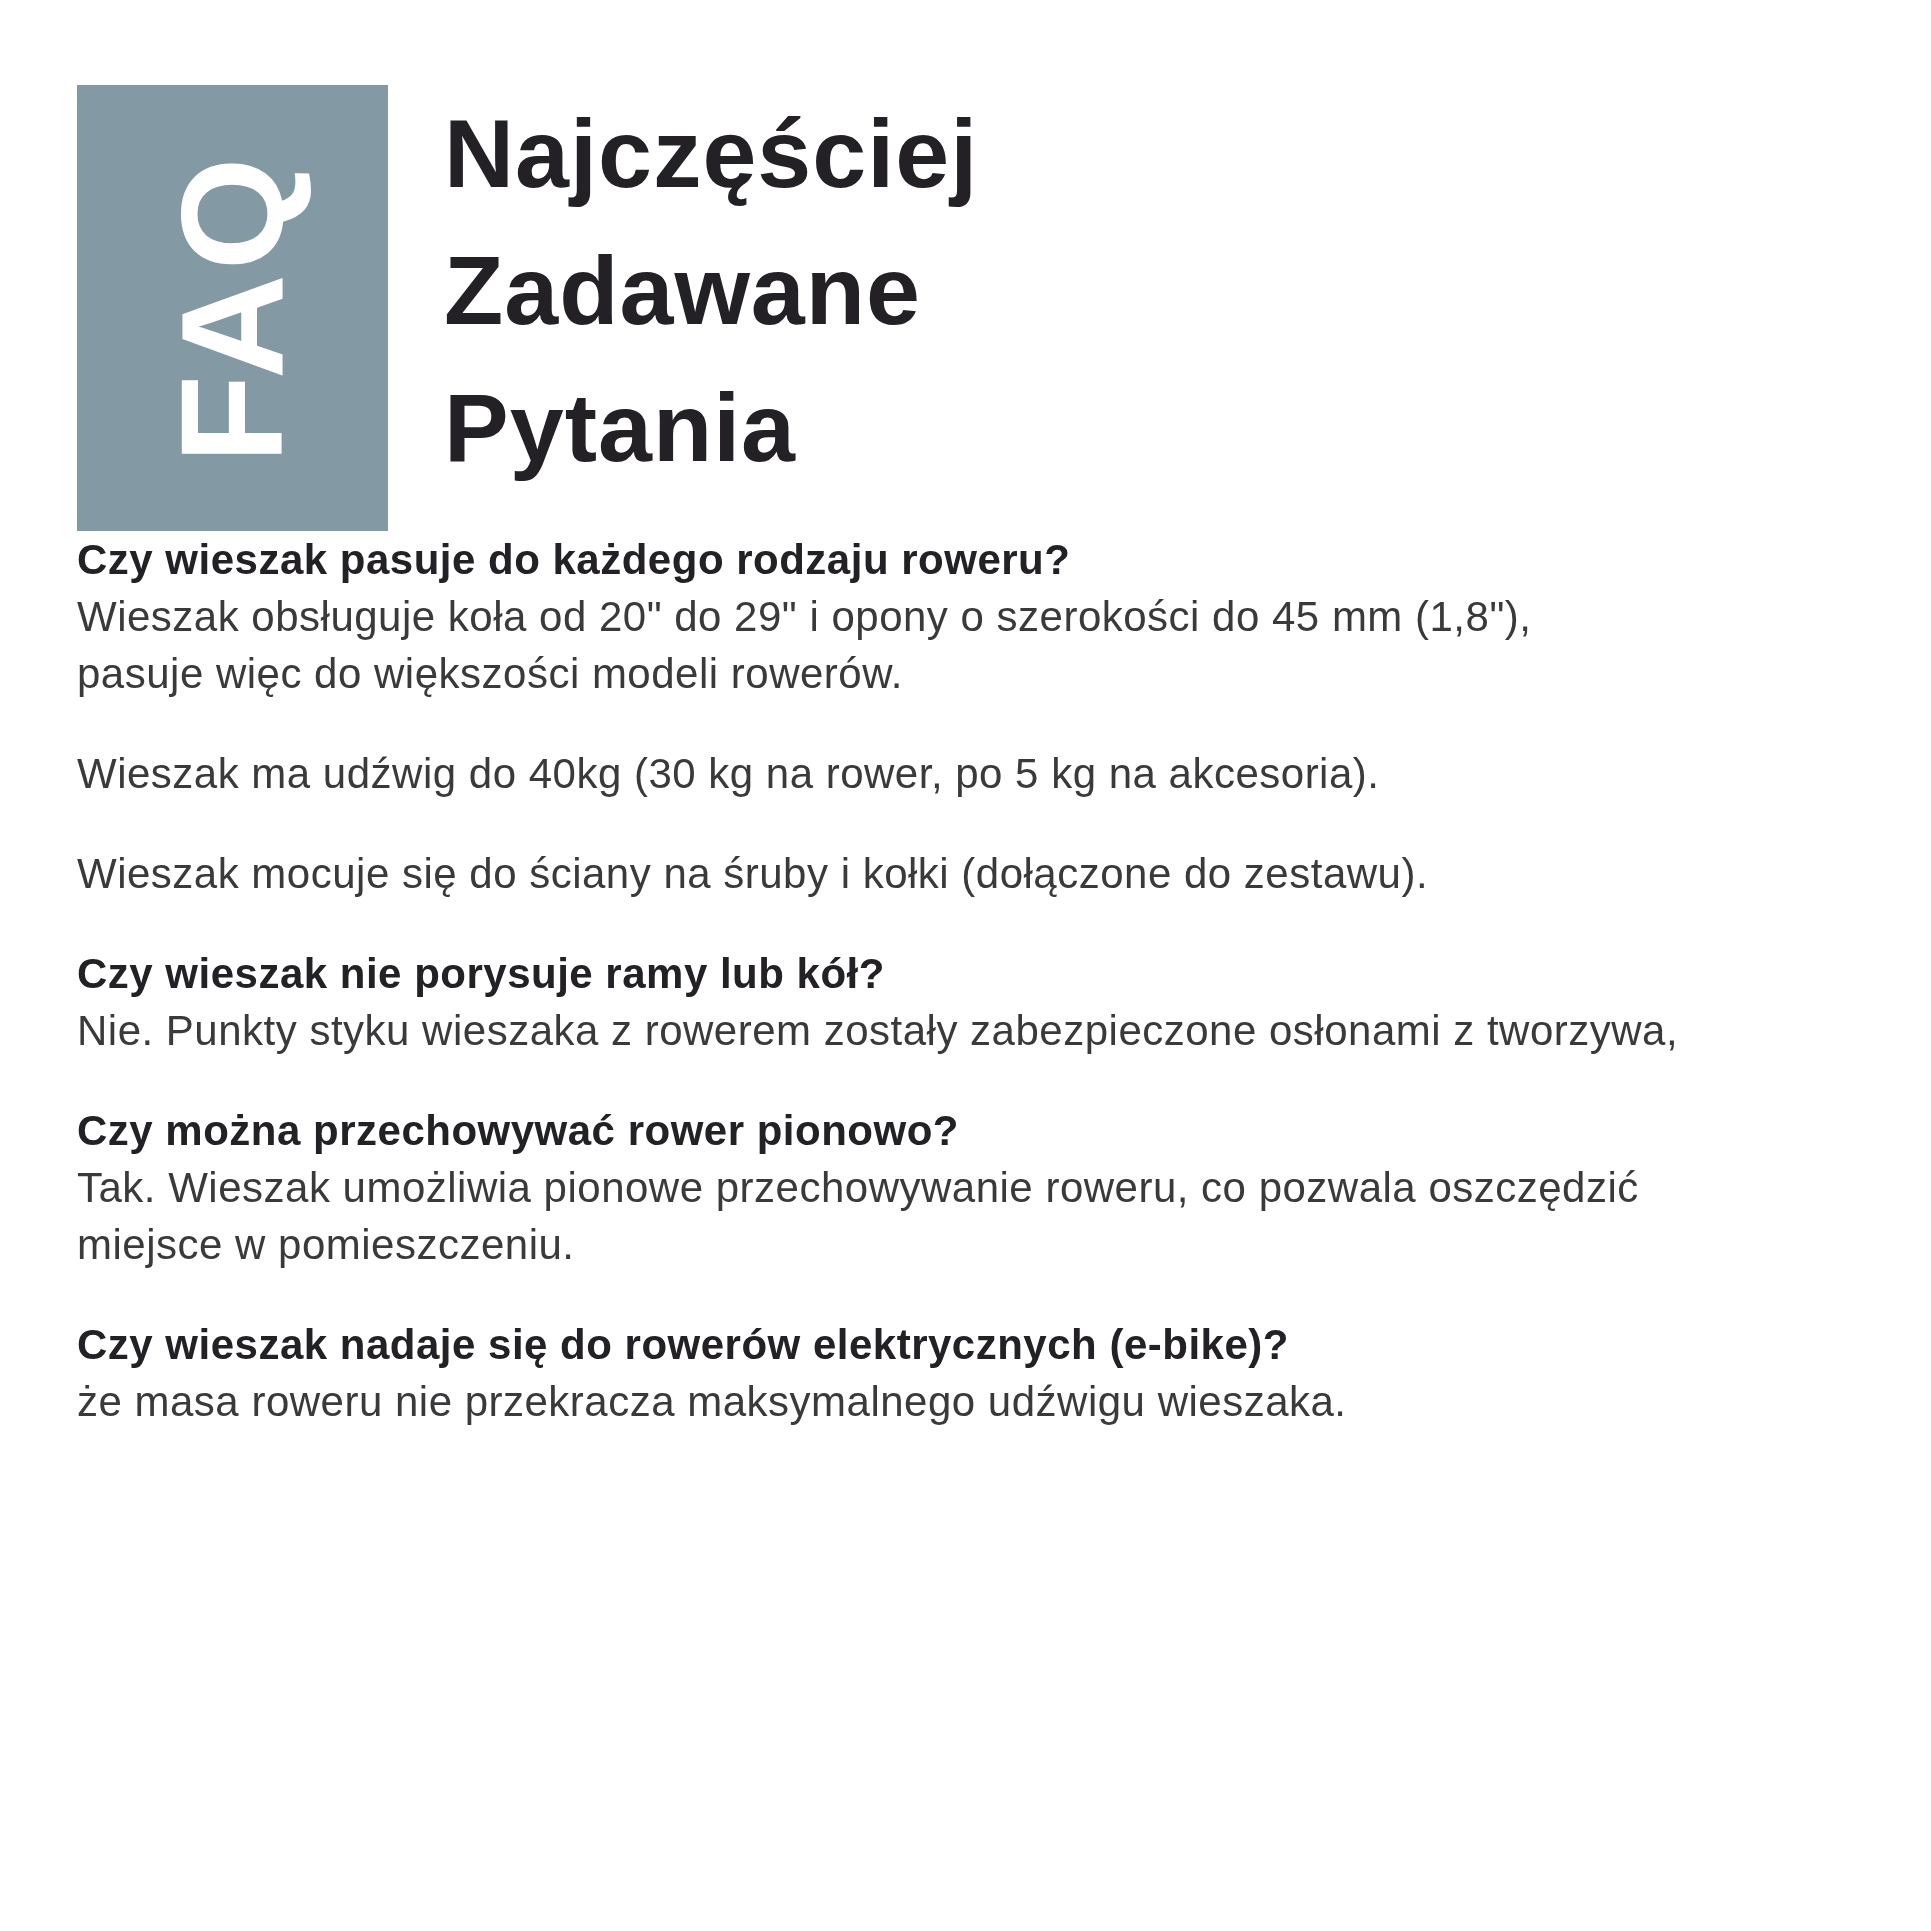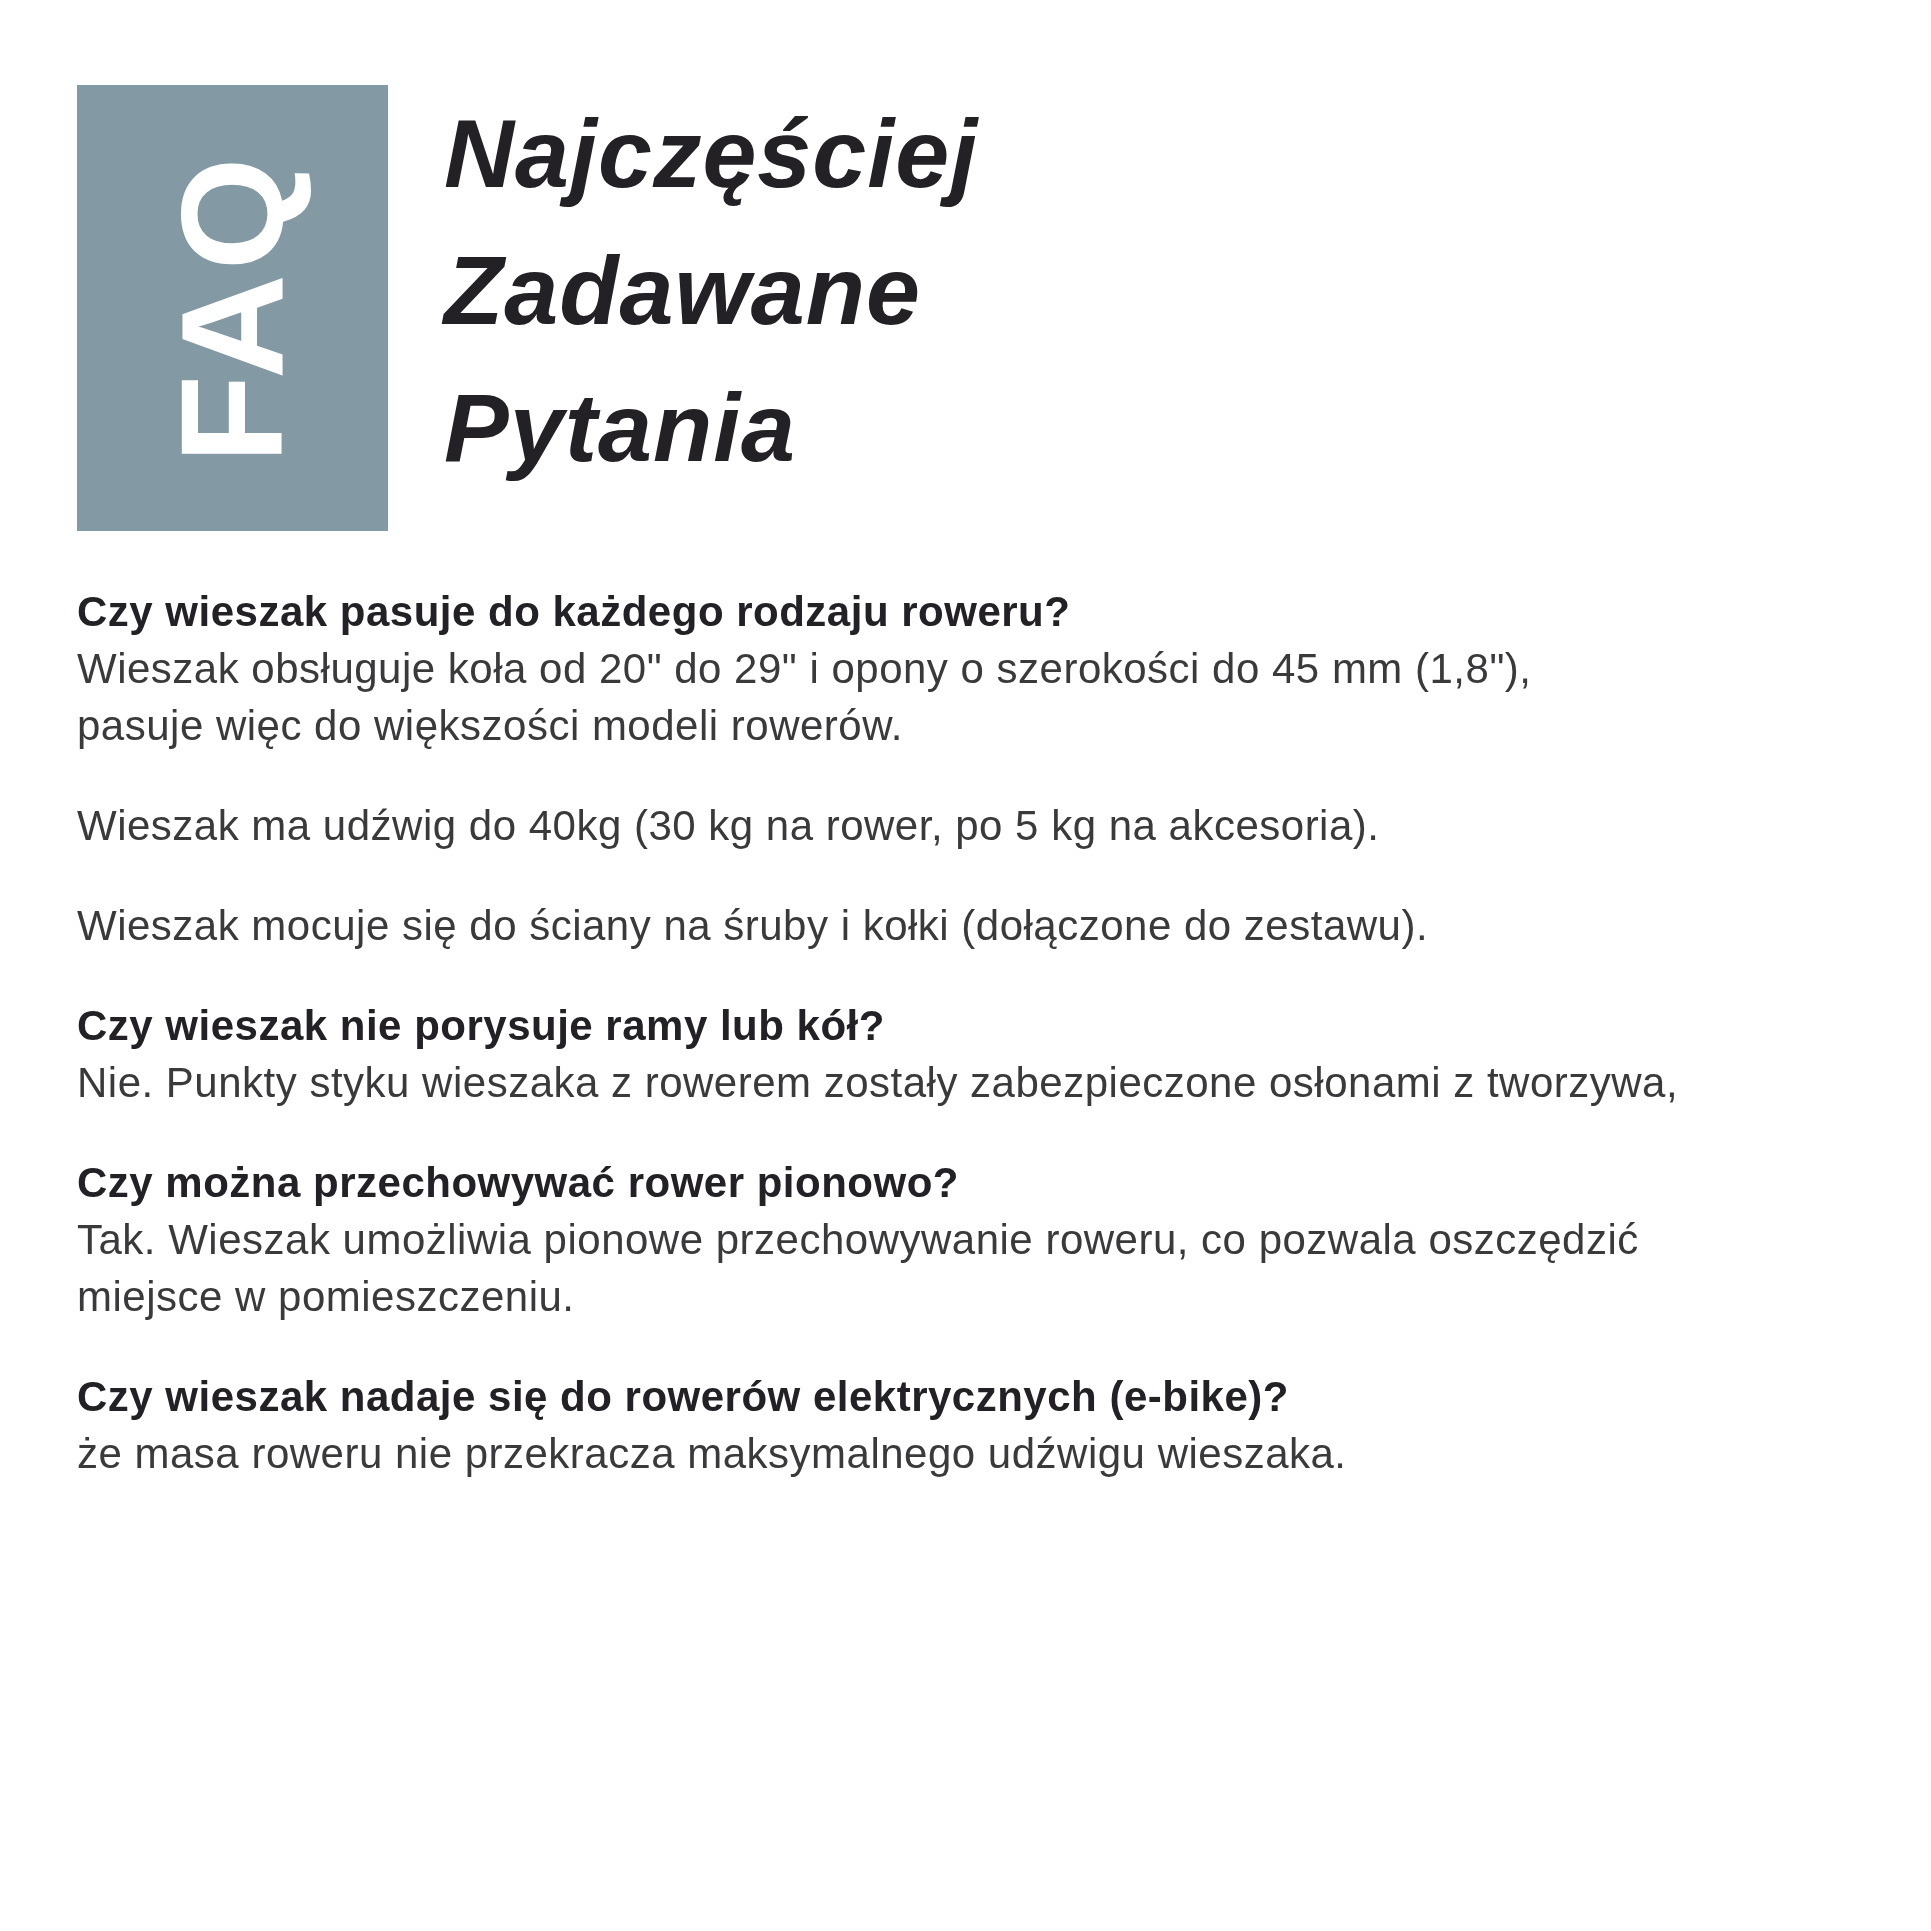--- a/index.html
+++ b/index.html
@@ -47,23 +47,22 @@
     line-height: 1;
     white-space: nowrap;
   }
   .page-title {
     font-size: 97px;
     line-height: 137px;
     font-weight: 700;
     color: var(--heading-text);
     letter-spacing: 1px;
   }
-  .title-line { display: block; font-style: italic; }
+  .title-line { display: block; }
   .faq-list {
-    margin-top: 52px;
   }
   .faq-item {
     margin-bottom: 43px;
   }
   .question {
     font-size: 42px;
     line-height: 57px;
     font-weight: 700;
     color: var(--heading-text);
     letter-spacing: 0.5px;

